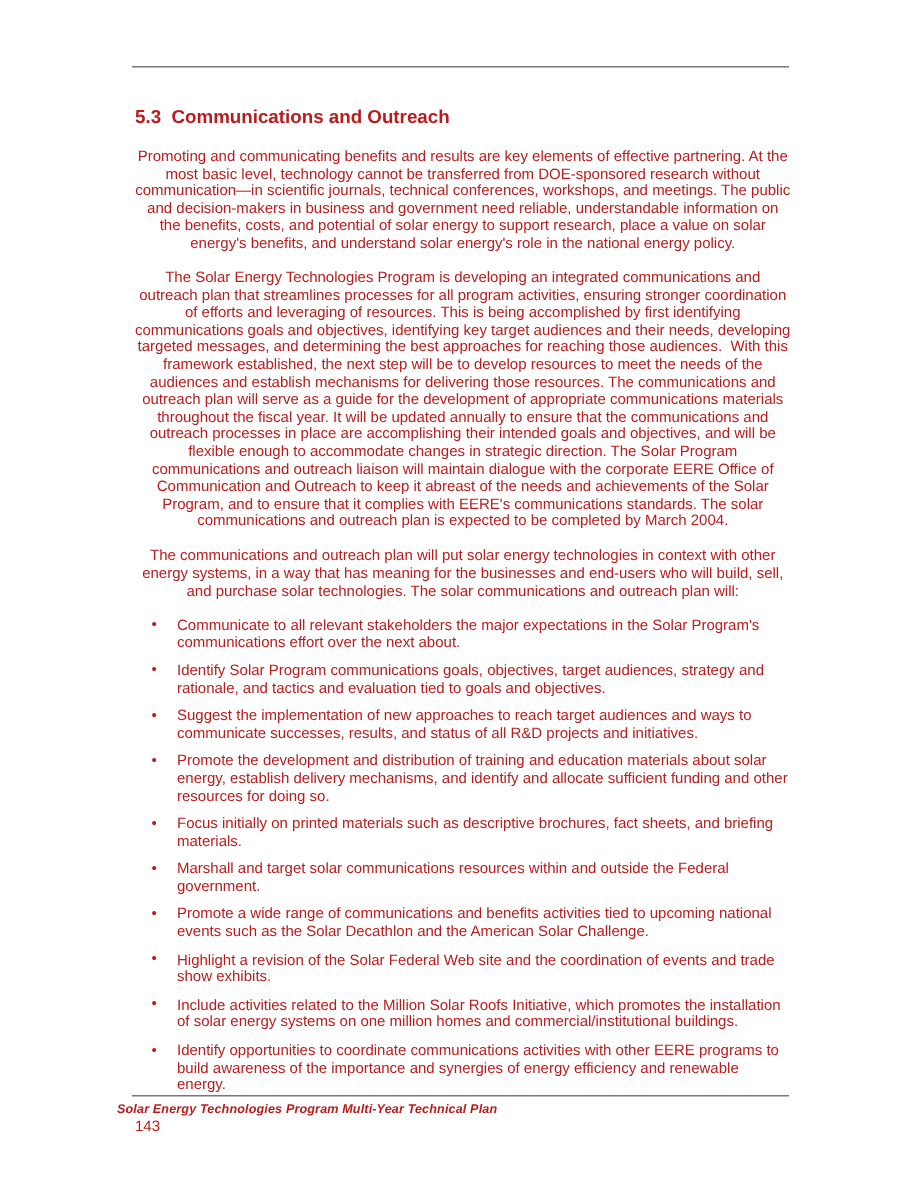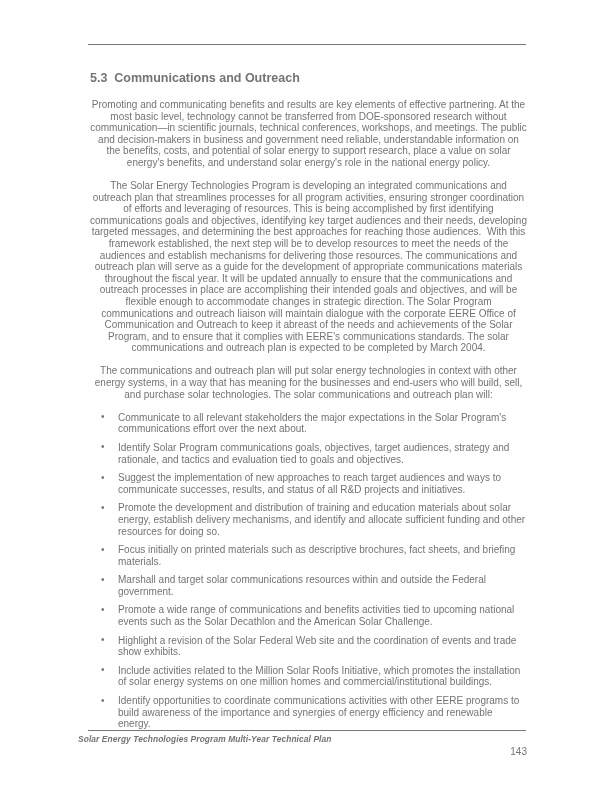--- a/index.html
+++ b/index.html
@@ -2,21 +2,21 @@
 <html><head>
 <meta charset="utf-8">
 <style>
   html, body { margin: 0; padding: 0; background: #ffffff; }
   .page {
     position: relative;
     width: 612px;
     height: 792px;
     background: #ffffff;
     font-family: "Liberation Sans", sans-serif;
-    color: #737373;
+    color: #b91c1c;
     overflow: hidden;
   }
   .header-rule {
     position: absolute;
     top: 44px;
     left: 88px;
     width: 438px;
     border-top: 1px solid #787878;
   }
   .content {
@@ -72,21 +72,21 @@
     font-size: 8.4px;
     font-weight: bold;
     font-style: italic;
     letter-spacing: 0.1px;
   }
   .page-number {
     position: absolute;
     top: 746px;
     left: 90px;
     width: 437px;
-    text-align: right;
+    text-align: left;
     font-size: 10px;
   }
 </style>
 </head>
 <body>
 
 <div class="page">
 
   <div class="header-rule"></div>
 

